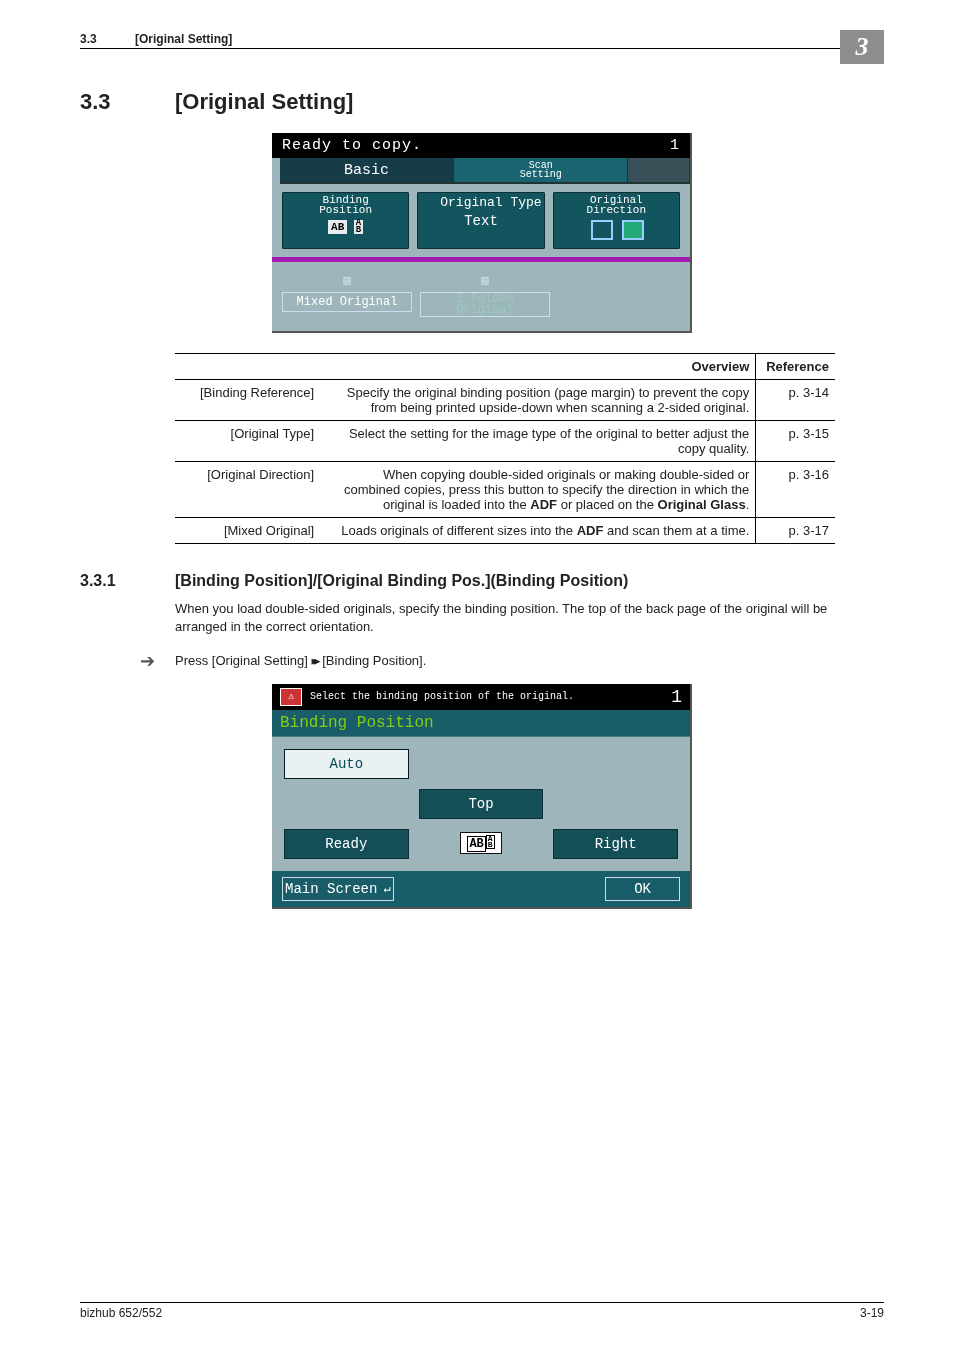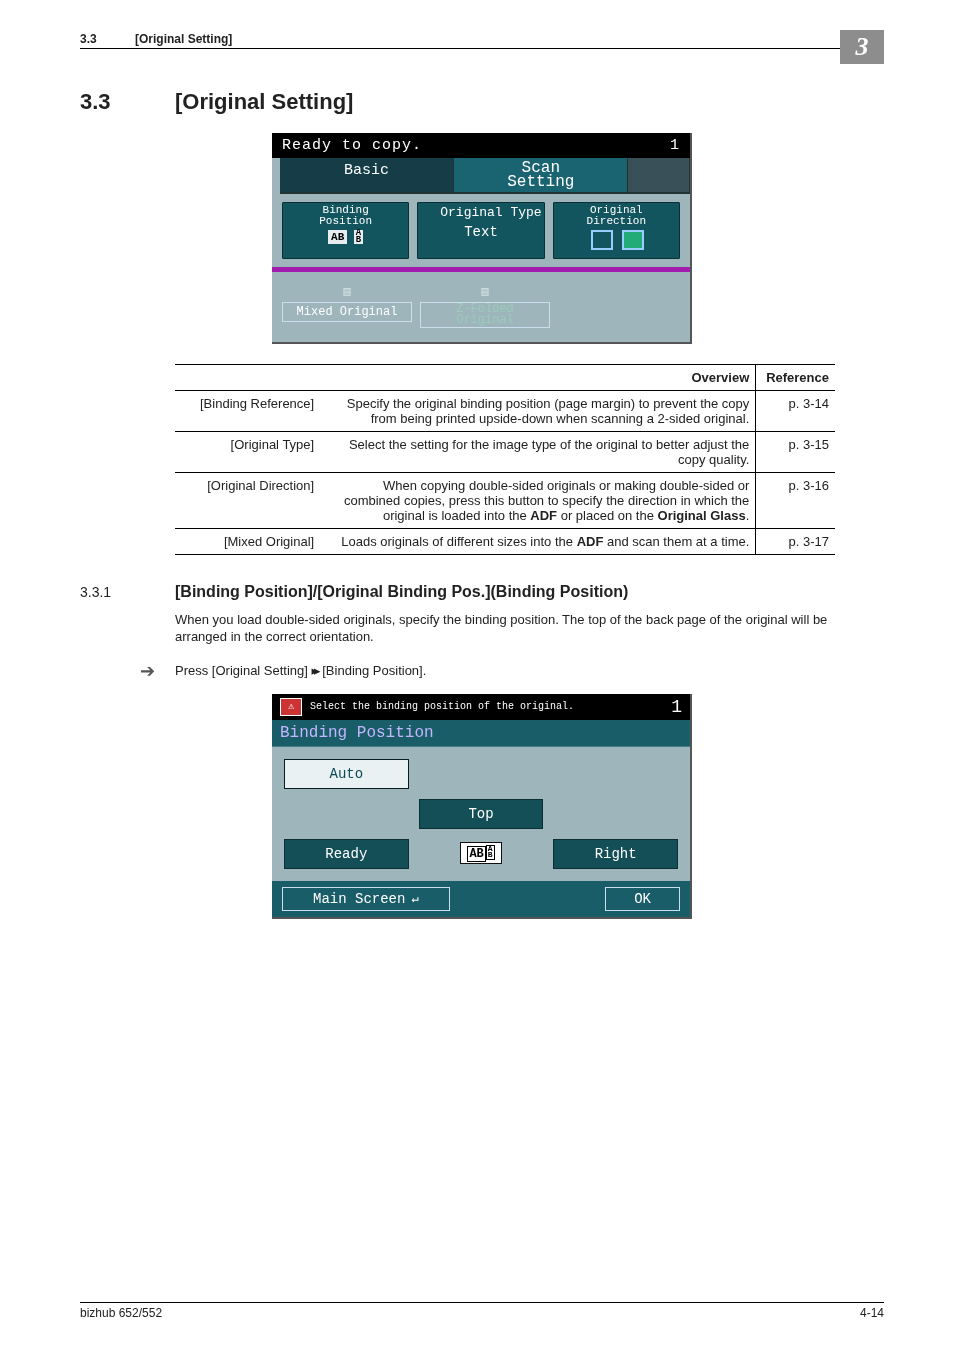--- a/index.html
+++ b/index.html
@@ -95,21 +95,21 @@
     border-bottom: 2px solid #233;
   }
   .tab.basic {
     background: #163d47;
     font-size: 15px;
     margin-left: 8px;
   }
   .tab.scan {
     background: #1a6371;
     line-height: 0.85;
-    font-size: 16px;
+    font-size: 10px;
   }
   .tab.blank {
     flex: 0.35;
     background: #395059;
   }
   .row3 {
     display: flex;
     gap: 8px;
     padding: 8px 10px;
     border-bottom: 5px solid #a21caf;
@@ -188,22 +188,22 @@
     width: 12%;
     border-left: 1px solid #000;
   }
 
   .h331 {
     display: flex;
     align-items: baseline;
     margin-top: 28px;
   }
   .h331 .num {
-    font-size: 14px;
-    font-weight: normal;
+    font-size: 16px;
+    font-weight: bold;
     width: 95px;
   }
   .h331 .title {
     font-size: 16px;
     font-weight: bold;
   }
   .body-text {
     margin-left: 95px;
     margin-top: 10px;
     line-height: 1.35;
@@ -260,21 +260,21 @@
     background: #c33;
     border: 1px solid #fff;
     position: relative;
     color: #fff;
     font-size: 10px;
     text-align: center;
     line-height: 16px;
   }
   .title-bar2 {
     background: #185d68;
-    color: #c4b5fd;
+    color: #84cc16;
     font-family: "Courier New", monospace;
     font-size: 16px;
     padding: 4px 8px;
     border-bottom: 1px solid #407d85;
   }
   .scr2-body {
     background: #9eb5bb;
     padding: 12px;
     display: grid;
     grid-template-columns: 1fr 1fr 1fr;
@@ -316,21 +316,21 @@
     background: #185d68;
     display: flex;
     justify-content: space-between;
     padding: 6px 10px;
   }
   .foot-btn {
     border: 1px solid #cde;
     color: #fff;
     font-family: "Courier New", monospace;
     font-size: 14px;
-    padding: 3px 30px;
+    padding: 3px 2px;
     display: flex;
     align-items: center;
     gap: 6px;
   }
   .ret-icon {
     font-size: 12px;
   }
 
   .page-foot {
     position: absolute;
@@ -485,16 +485,16 @@
       <div class="foot-btn">
         <span>Main Screen</span>
         <span class="ret-icon">↵</span>
       </div>
       <div class="foot-btn" style="padding:3px 28px;">OK</div>
     </div>
   </div>
 
   <div class="page-foot">
     <span>bizhub 652/552</span>
-    <span>4-14</span>
+    <span>3-19</span>
   </div>
 
 </div>
 
 </body></html>

